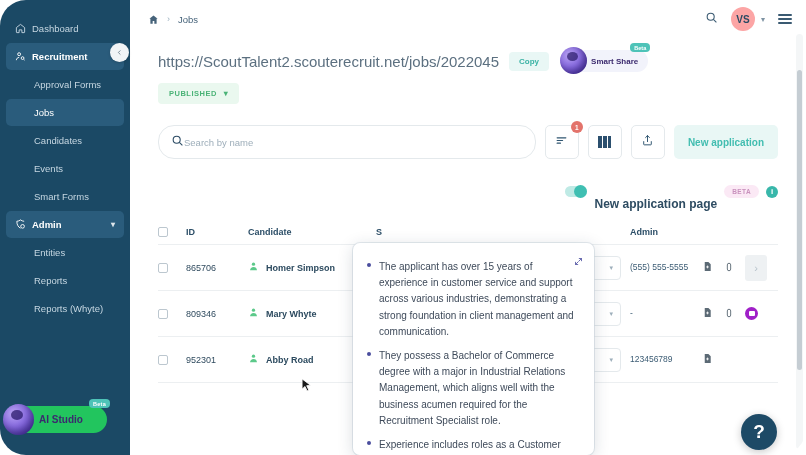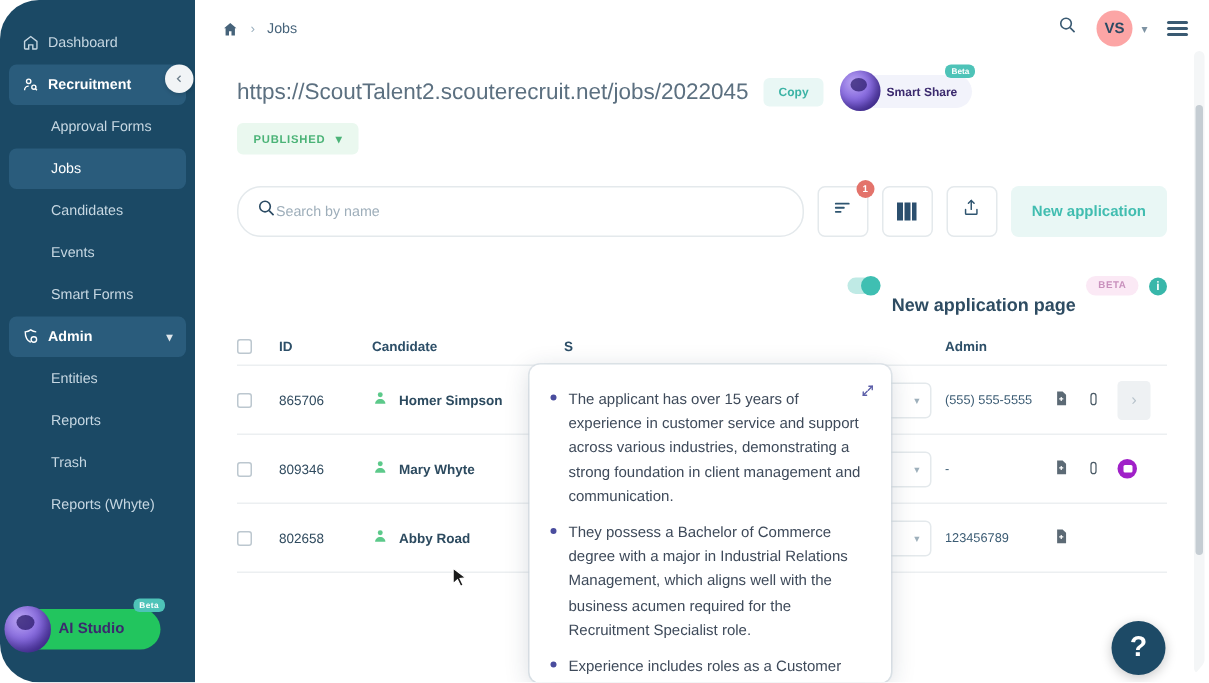--- a/index.html
+++ b/index.html
@@ -403,23 +403,20 @@
         <span class="chev">▾</span>
       </div>
 
       <div class="sb-sub">
         <span>Entities</span>
       </div>
       <div class="sb-sub">
         <span>Reports</span>
       </div>
       <div class="sb-sub">
-        <span>Trash</span>
-      </div>
-      <div class="sb-sub">
         <span>Reports (Whyte)</span>
       </div>
     </div>
 
     <div class="ai-studio-wrap">
       <div class="ai-studio">
         <span class="ai-orb"></span>
         <span class="ai-studio-label">AI Studio</span>
         <span class="beta-chip">Beta</span>
       </div>
@@ -623,21 +620,21 @@
           <span class="msg-dot">
               <i></i>
             </span>
         </div>
       </div>
 
       <div class="trow">
         <div class="c-chk">
           <span class="chk"></span>
         </div>
-        <div class="c-id">802658</div>
+        <div class="c-id">952301</div>
         <div class="c-cand">
           <span class="person-ico">
             <svg width="11" height="11" viewBox="0 0 24 24" fill="currentColor">
                 <circle cx="12" cy="7" r="3.6"></circle>
                 <path d="M4.5 20c0-4 3.4-7 7.5-7s7.5 3 7.5 7z"></path>
               </svg>
           </span>
           <span class="cand-name">Abby Road</span>
         </div>
         <div class="c-stat"></div>

